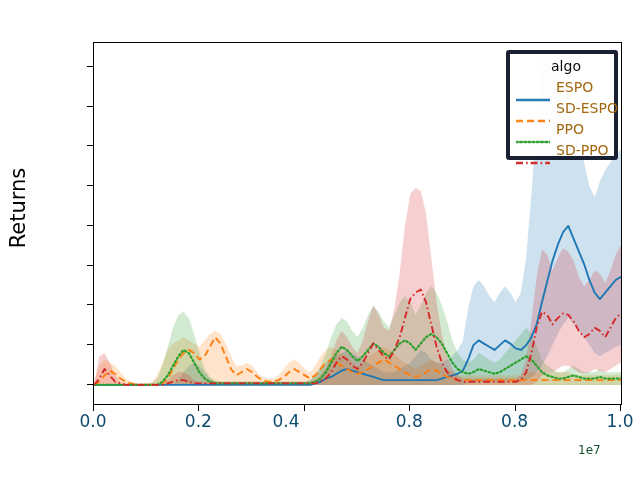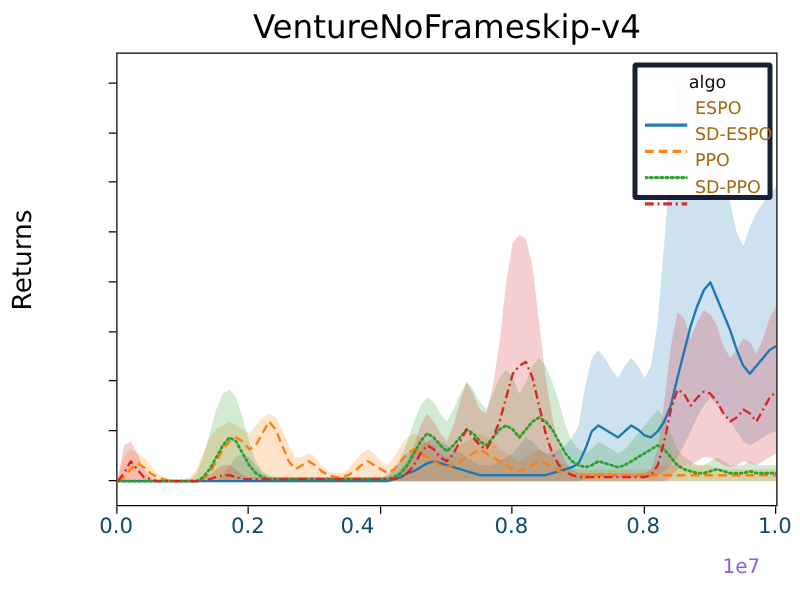--- a/index.html
+++ b/index.html
@@ -51,22 +51,22 @@
     width: 529px;
     text-align: center;
     font-size: 21px;
     color: #000000;
     white-space: nowrap;
   }
   .exponent-label {
     position: absolute;
     left: 578px;
     top: 443px;
-    font-size: 16px;
-    color: #8b5cf6;
+    font-size: 12px;
+    color: #14532d;
     white-space: nowrap;
   }
   #plot-area {
     position: absolute;
     left: 93px;
     top: 42px;
     width: 529px;
     height: 363px;
     box-sizing: border-box;
     border: 1.1px solid #000000;
@@ -138,21 +138,20 @@
     font-size: 14px;
     color: #a16207;
     white-space: nowrap;
   }
 </style>
 </head>
 <body>
 
 <div id="figure">
 
-  <div class="chart-title">VentureNoFrameskip-v4</div>
 
   <div class="ylabel">Returns</div>
   <div class="exponent-label">1e7</div>
 
   <div id="ytick-container">
       <div class="tick-mark-y" style="top: 383.916px;"></div>
       <div class="tick-mark-y" style="top: 344.159px;"></div>
       <div class="tick-mark-y" style="top: 304.401px;"></div>
       <div class="tick-mark-y" style="top: 264.643px;"></div>
       <div class="tick-mark-y" style="top: 224.885px;"></div>

